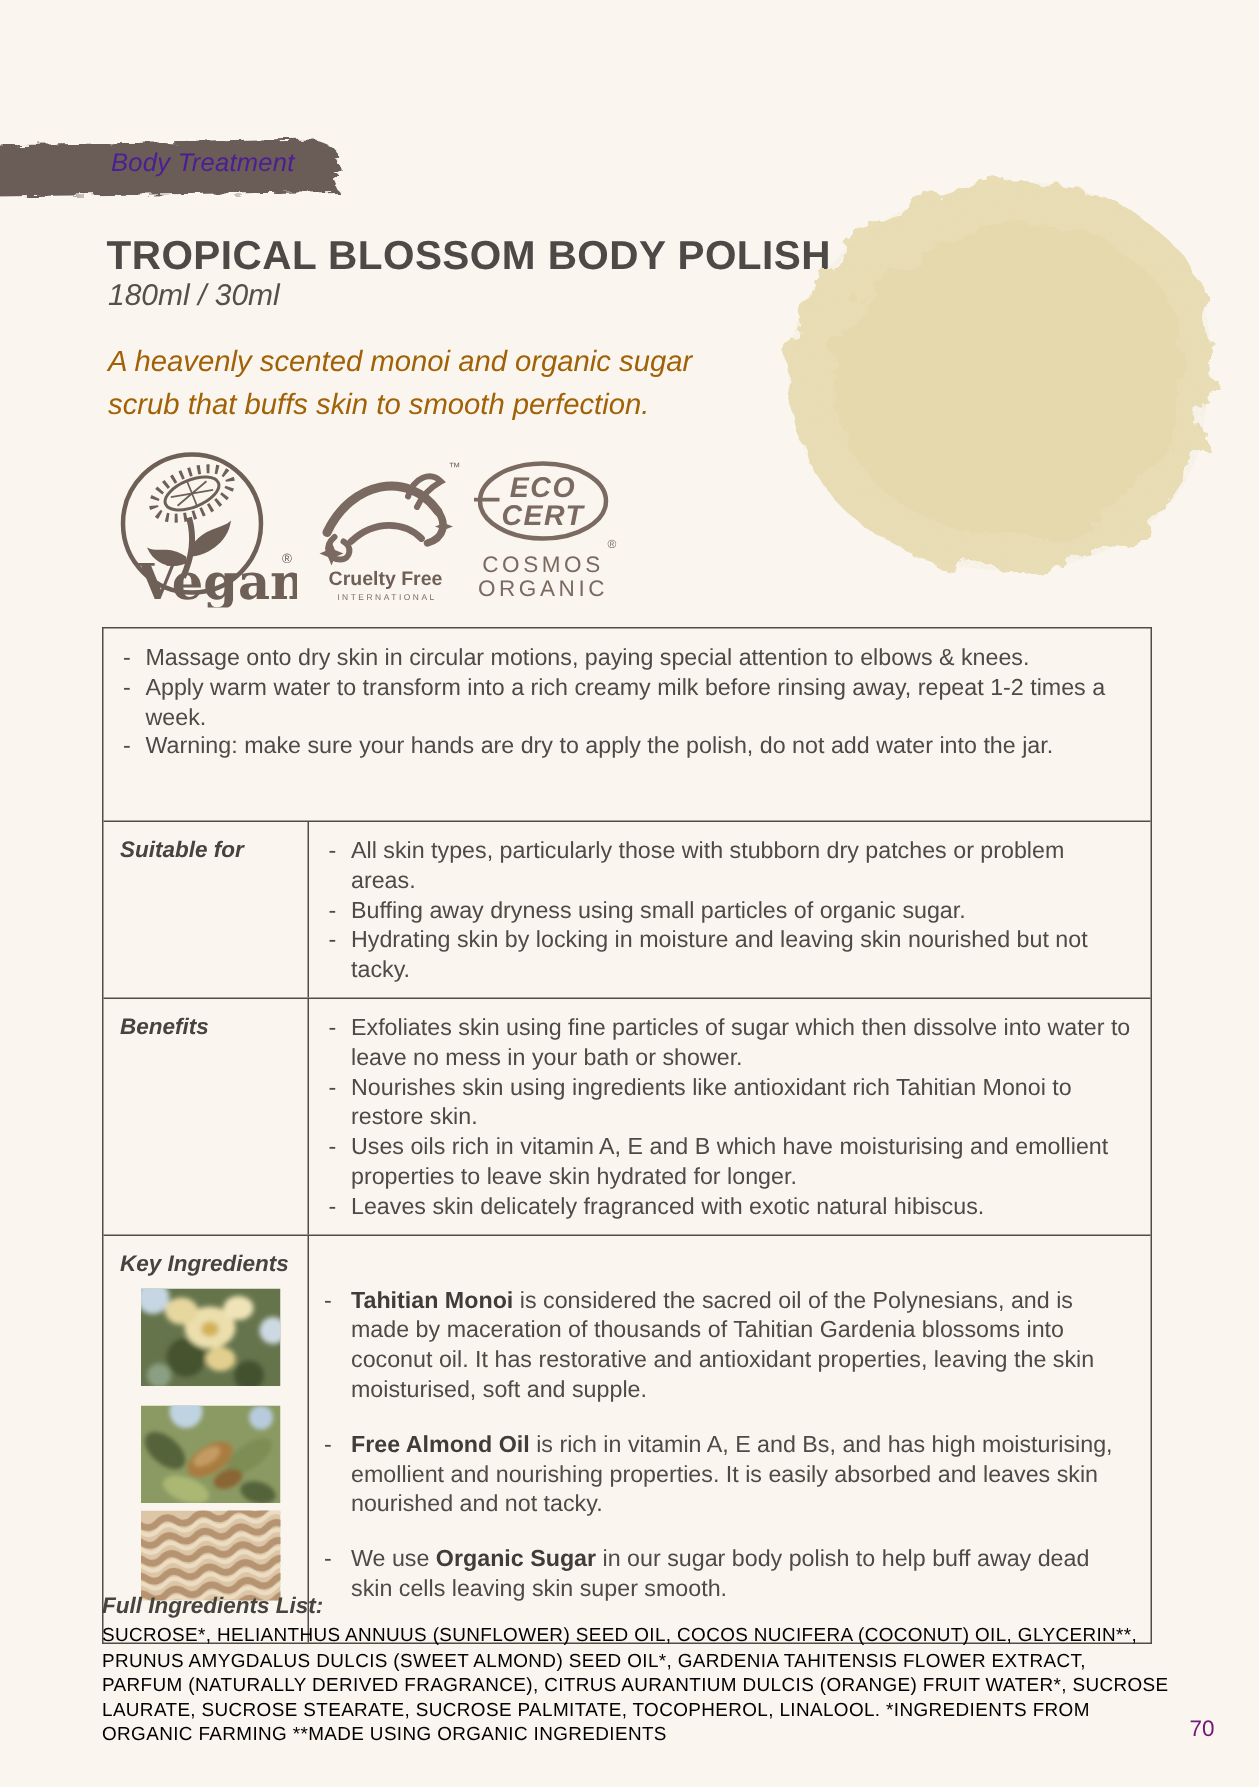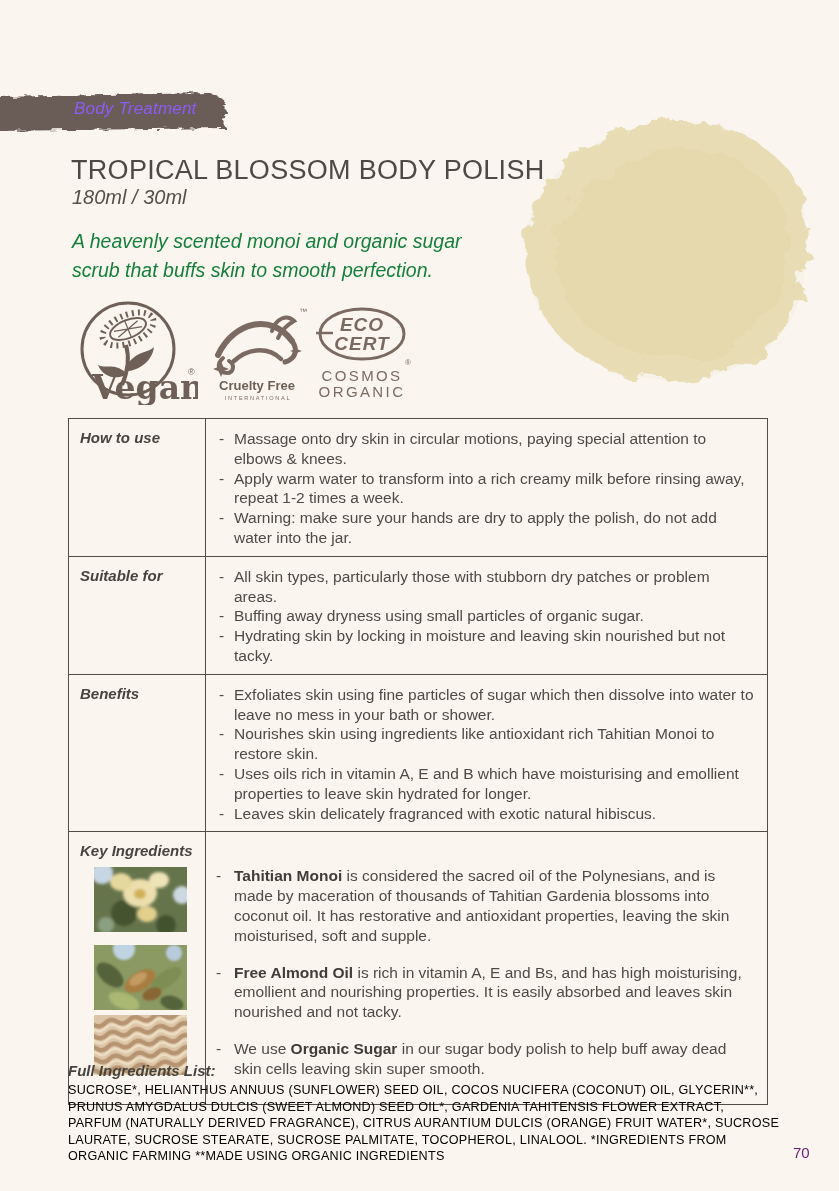--- a/index.html
+++ b/index.html
@@ -6,30 +6,30 @@
   body{
     width:839px;height:1191px;position:relative;overflow:hidden;
     background:#faf6ef;
     font-family:"Liberation Sans", sans-serif;
     color:#54504a;
   }
   .badge-wrap{position:absolute;left:0;top:88px;width:240px;height:48px;}
   .badge-wrap svg{position:absolute;left:0;top:0;}
   .badge-text{
     position:absolute;left:74px;top:11px;
-    font-style:italic;font-size:17px;color:#8b5cf6;letter-spacing:.2px;
+    font-style:italic;font-size:17px;color:#4c1d95;letter-spacing:.2px;
   }
   .title{
     position:absolute;left:71px;top:155px;margin:0;
-    font-size:27px;font-weight:normal;color:#4c4946;letter-spacing:.3px;white-space:nowrap;
+    font-size:27px;font-weight:bold;color:#4c4946;letter-spacing:.3px;white-space:nowrap;
   }
   .sizes{position:absolute;left:72px;top:186px;font-style:italic;font-size:20px;color:#55504a;}
   .desc{
     position:absolute;left:72px;top:227px;margin:0;width:398px;
-    font-style:italic;font-size:19.5px;line-height:29px;color:#15803d;
+    font-style:italic;font-size:19.5px;line-height:29px;color:#a16207;
   }
   .blob{position:absolute;left:485px;top:106px;width:350px;height:292px;}
   .logos{position:absolute;left:70px;top:299px;height:106px;}
   .logo-vegan{position:absolute;left:0;top:0;}
   .logo-bunny{position:absolute;left:136px;top:4px;}
   .logo-eco{position:absolute;left:246px;top:8px;}
 
   .info-table{
     position:absolute;left:68px;top:418px;width:700px;
     border:1px solid #514c46;box-sizing:border-box;background:transparent;
@@ -143,21 +143,20 @@
       <text x="46" y="43" text-anchor="middle" font-style="italic" font-weight="bold" font-size="19" letter-spacing="1" fill="#7b6a61">CERT</text>
       <text x="89" y="58" font-size="8" fill="#7b6a61">®</text>
       <text x="46" y="74" text-anchor="middle" font-size="15" letter-spacing="2.4" fill="#7b6a61">COSMOS</text>
       <text x="46" y="90" text-anchor="middle" font-size="15" letter-spacing="2.4" fill="#7b6a61">ORGANIC</text>
     </svg>
   </div>
 
   <div class="info-table">
 
     <div class="trow r1">
-      <div class="tlabel">How to use</div>
       <div class="tcontent">
           <div class="bullet">
             <span class="dash">-</span>
             <span>Massage onto dry skin in circular motions, paying special attention to elbows &amp; knees.</span>
           </div>
           <div class="bullet">
             <span class="dash">-</span>
             <span>Apply warm water to transform into a rich creamy milk before rinsing away, repeat 1-2 times a week.</span>
           </div>
           <div class="bullet">

